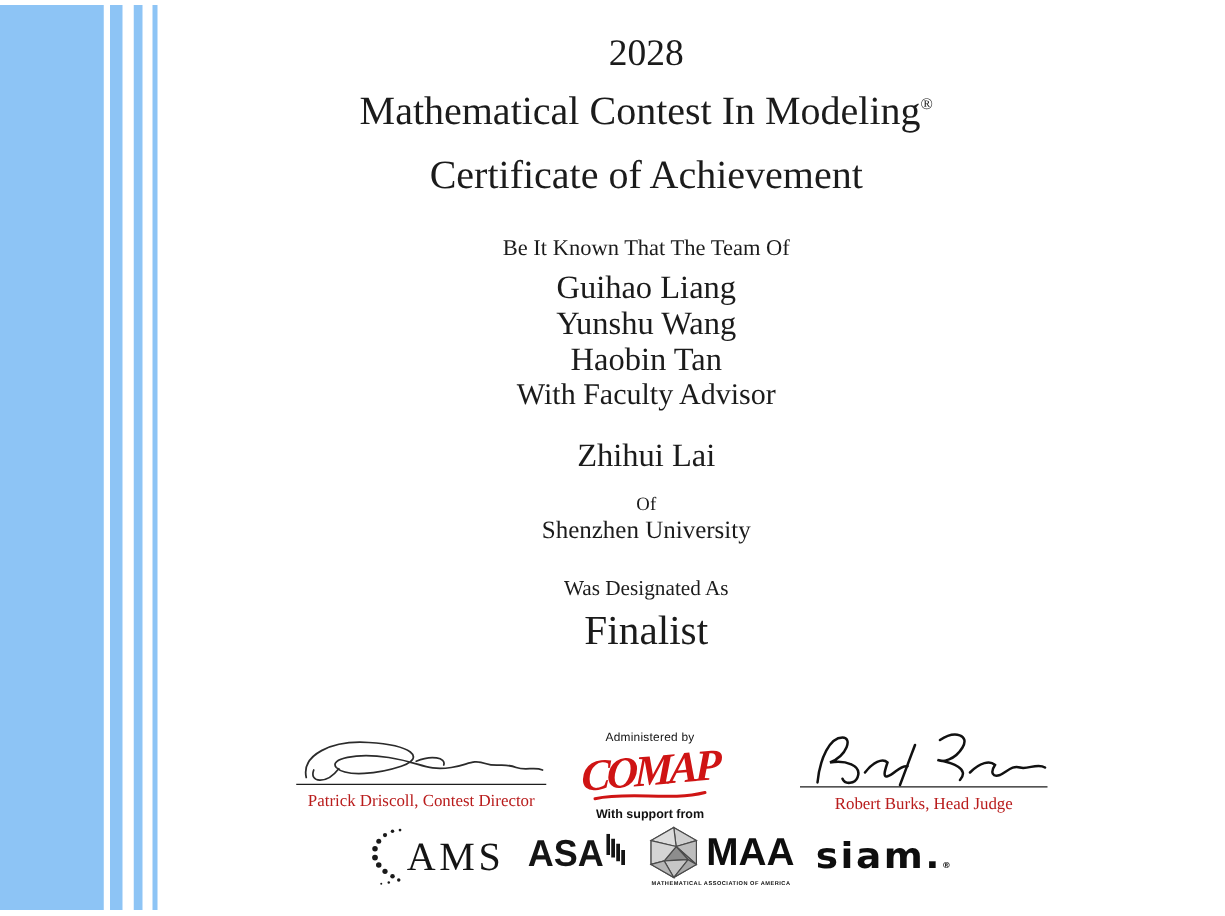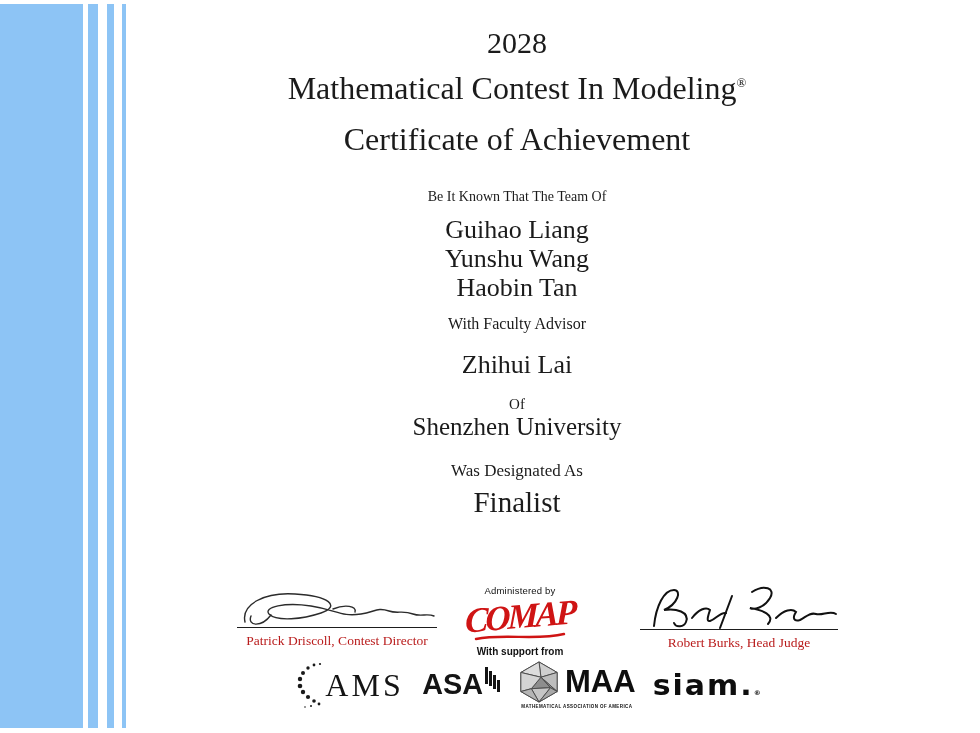--- a/index.html
+++ b/index.html
@@ -11,30 +11,30 @@
   .deco.s1{left:88px;width:10px;}
   .deco.s2{left:107px;width:7px;}
   .deco.s3{left:122px;width:4px;}
   
   .content{position:absolute;left:117px;top:0;width:800px;height:733px;}
   .line{position:absolute;left:0;width:100%;text-align:center;white-space:nowrap;line-height:1.1;}
   .year{top:26px;font-size:30px;}
   .title{top:71px;font-size:32px;}
   .title sup{font-size:13px;vertical-align:super;}
   .subtitle{top:122px;font-size:32px;}
-  .team-intro{top:189px;font-size:14px;}
+  .team-intro{top:189px;font-size:18px;}
   .member0{top:216px;font-size:26px;}
   .member1{top:245px;font-size:26px;}
   .member2{top:274px;font-size:26px;}
-  .advisor-intro{top:315px;font-size:16px;}
+  .advisor-intro{top:303px;font-size:24px;}
   .advisor{top:351px;font-size:26px;}
   .of-label{top:396px;font-size:15px;}
-  .institution{top:413px;font-size:25px;}
+  .institution{top:413px;font-size:20px;}
   .designated{top:462px;font-size:17px;}
-  .designation{top:487px;font-size:29px;}
+  .designation{top:487px;font-size:33px;}
   
   .sig{position:absolute;text-align:center;}
   .sig-left{left:237px;top:582px;width:200px;}
   .sig-right{left:640px;top:582px;width:198px;}
   .sig svg{display:block;margin:0 auto -1px auto;}
   .sig-rule{border-top:1.5px solid #1d1d1d;width:100%;}
   .sig-caption{font-size:13.5px;margin-top:5px;color:#b91c1c;}
   .center-block{position:absolute;left:450px;top:585px;width:140px;text-align:center;
                 font-family:"Liberation Sans", sans-serif;color:#111;}
   .admin-label{font-size:9.5px;font-weight:normal;letter-spacing:0.2px;}

